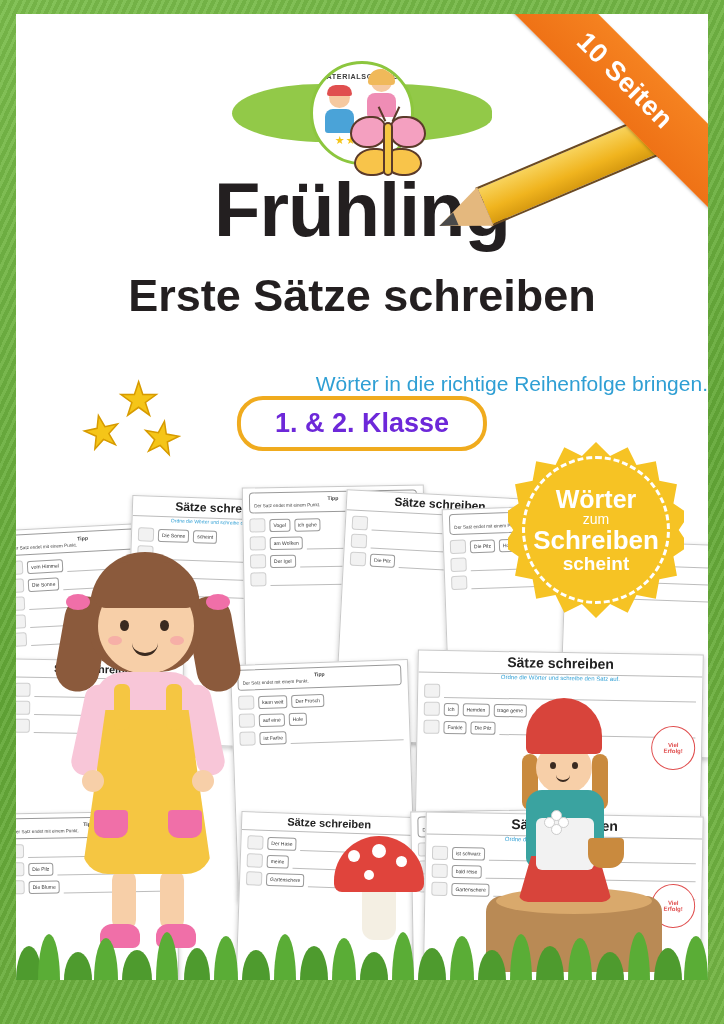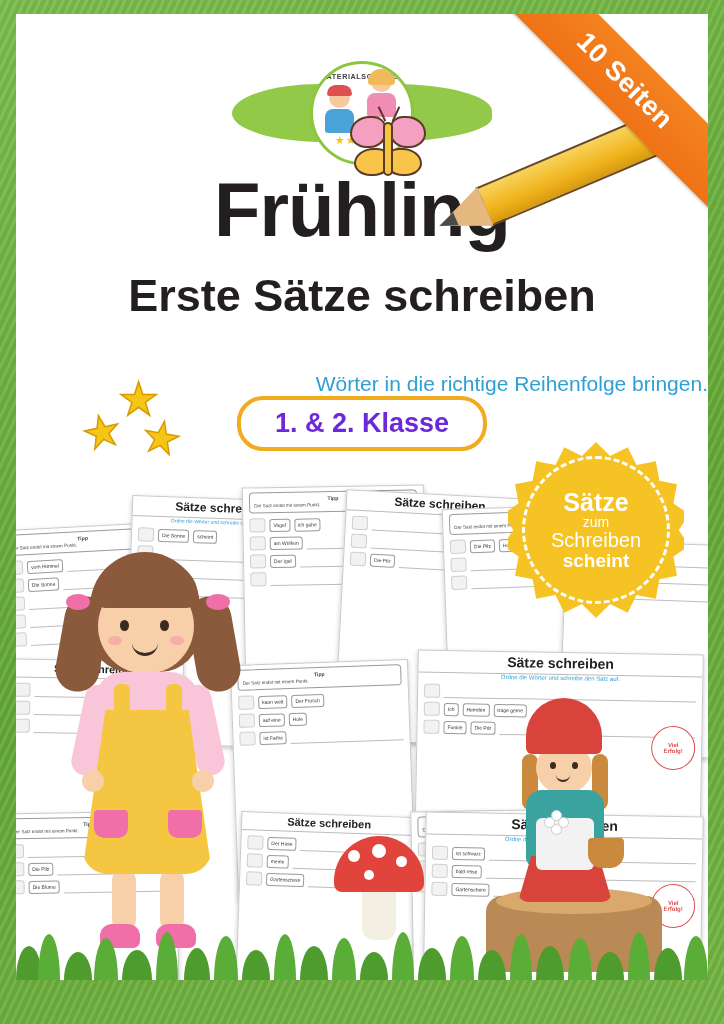--- a/index.html
+++ b/index.html
@@ -147,21 +147,21 @@
   .seal .inner {
     position: absolute; inset: 14px;
     border: 3px dashed #fff;
     border-radius: 50%;
     display: flex; flex-direction: column;
     align-items: center; justify-content: center;
     color: #fff; text-align: center; line-height: 1.05;
   }
   .seal .l1 { font-size: 25px; font-weight: bold; }
   .seal .l2 { font-size: 14px; }
-  .seal .l3 { font-size: 20px; font-weight: normal; }
+  .seal .l3 { font-size: 26px; font-weight: bold; }
   .seal .l4 { font-size: 19px; font-weight: bold; }
 
   
   .sheets { position: absolute; left: 0; right: 0; bottom: 40px; top: 470px; z-index: 3; }
   .sheet {
     position: absolute;
     background: #fff;
     border: 1px solid #c9c9c9;
     box-shadow: 0 2px 5px rgba(0,0,0,.22);
     overflow: hidden;
@@ -321,21 +321,21 @@
 
     <div class="deco-stars">
       <span class="star s1">★</span>
       <span class="star s2">★</span>
       <span class="star s3">★</span>
     </div>
 
     <div class="seal">
       <div class="burst"></div>
       <div class="inner">
-        <div class="l1">Sätze</div>
+        <div class="l1">Wörter</div>
         <div class="l2">zum</div>
         <div class="l3">Schreiben</div>
         <div class="l4">scheint</div>
       </div>
     </div>
 
     <div class="sheets">
 
       <div class="sheet" style="left:-12px; top:42px; width:168px; height:230px; transform:rotate(-3deg);">
         <div class="tipbox">

